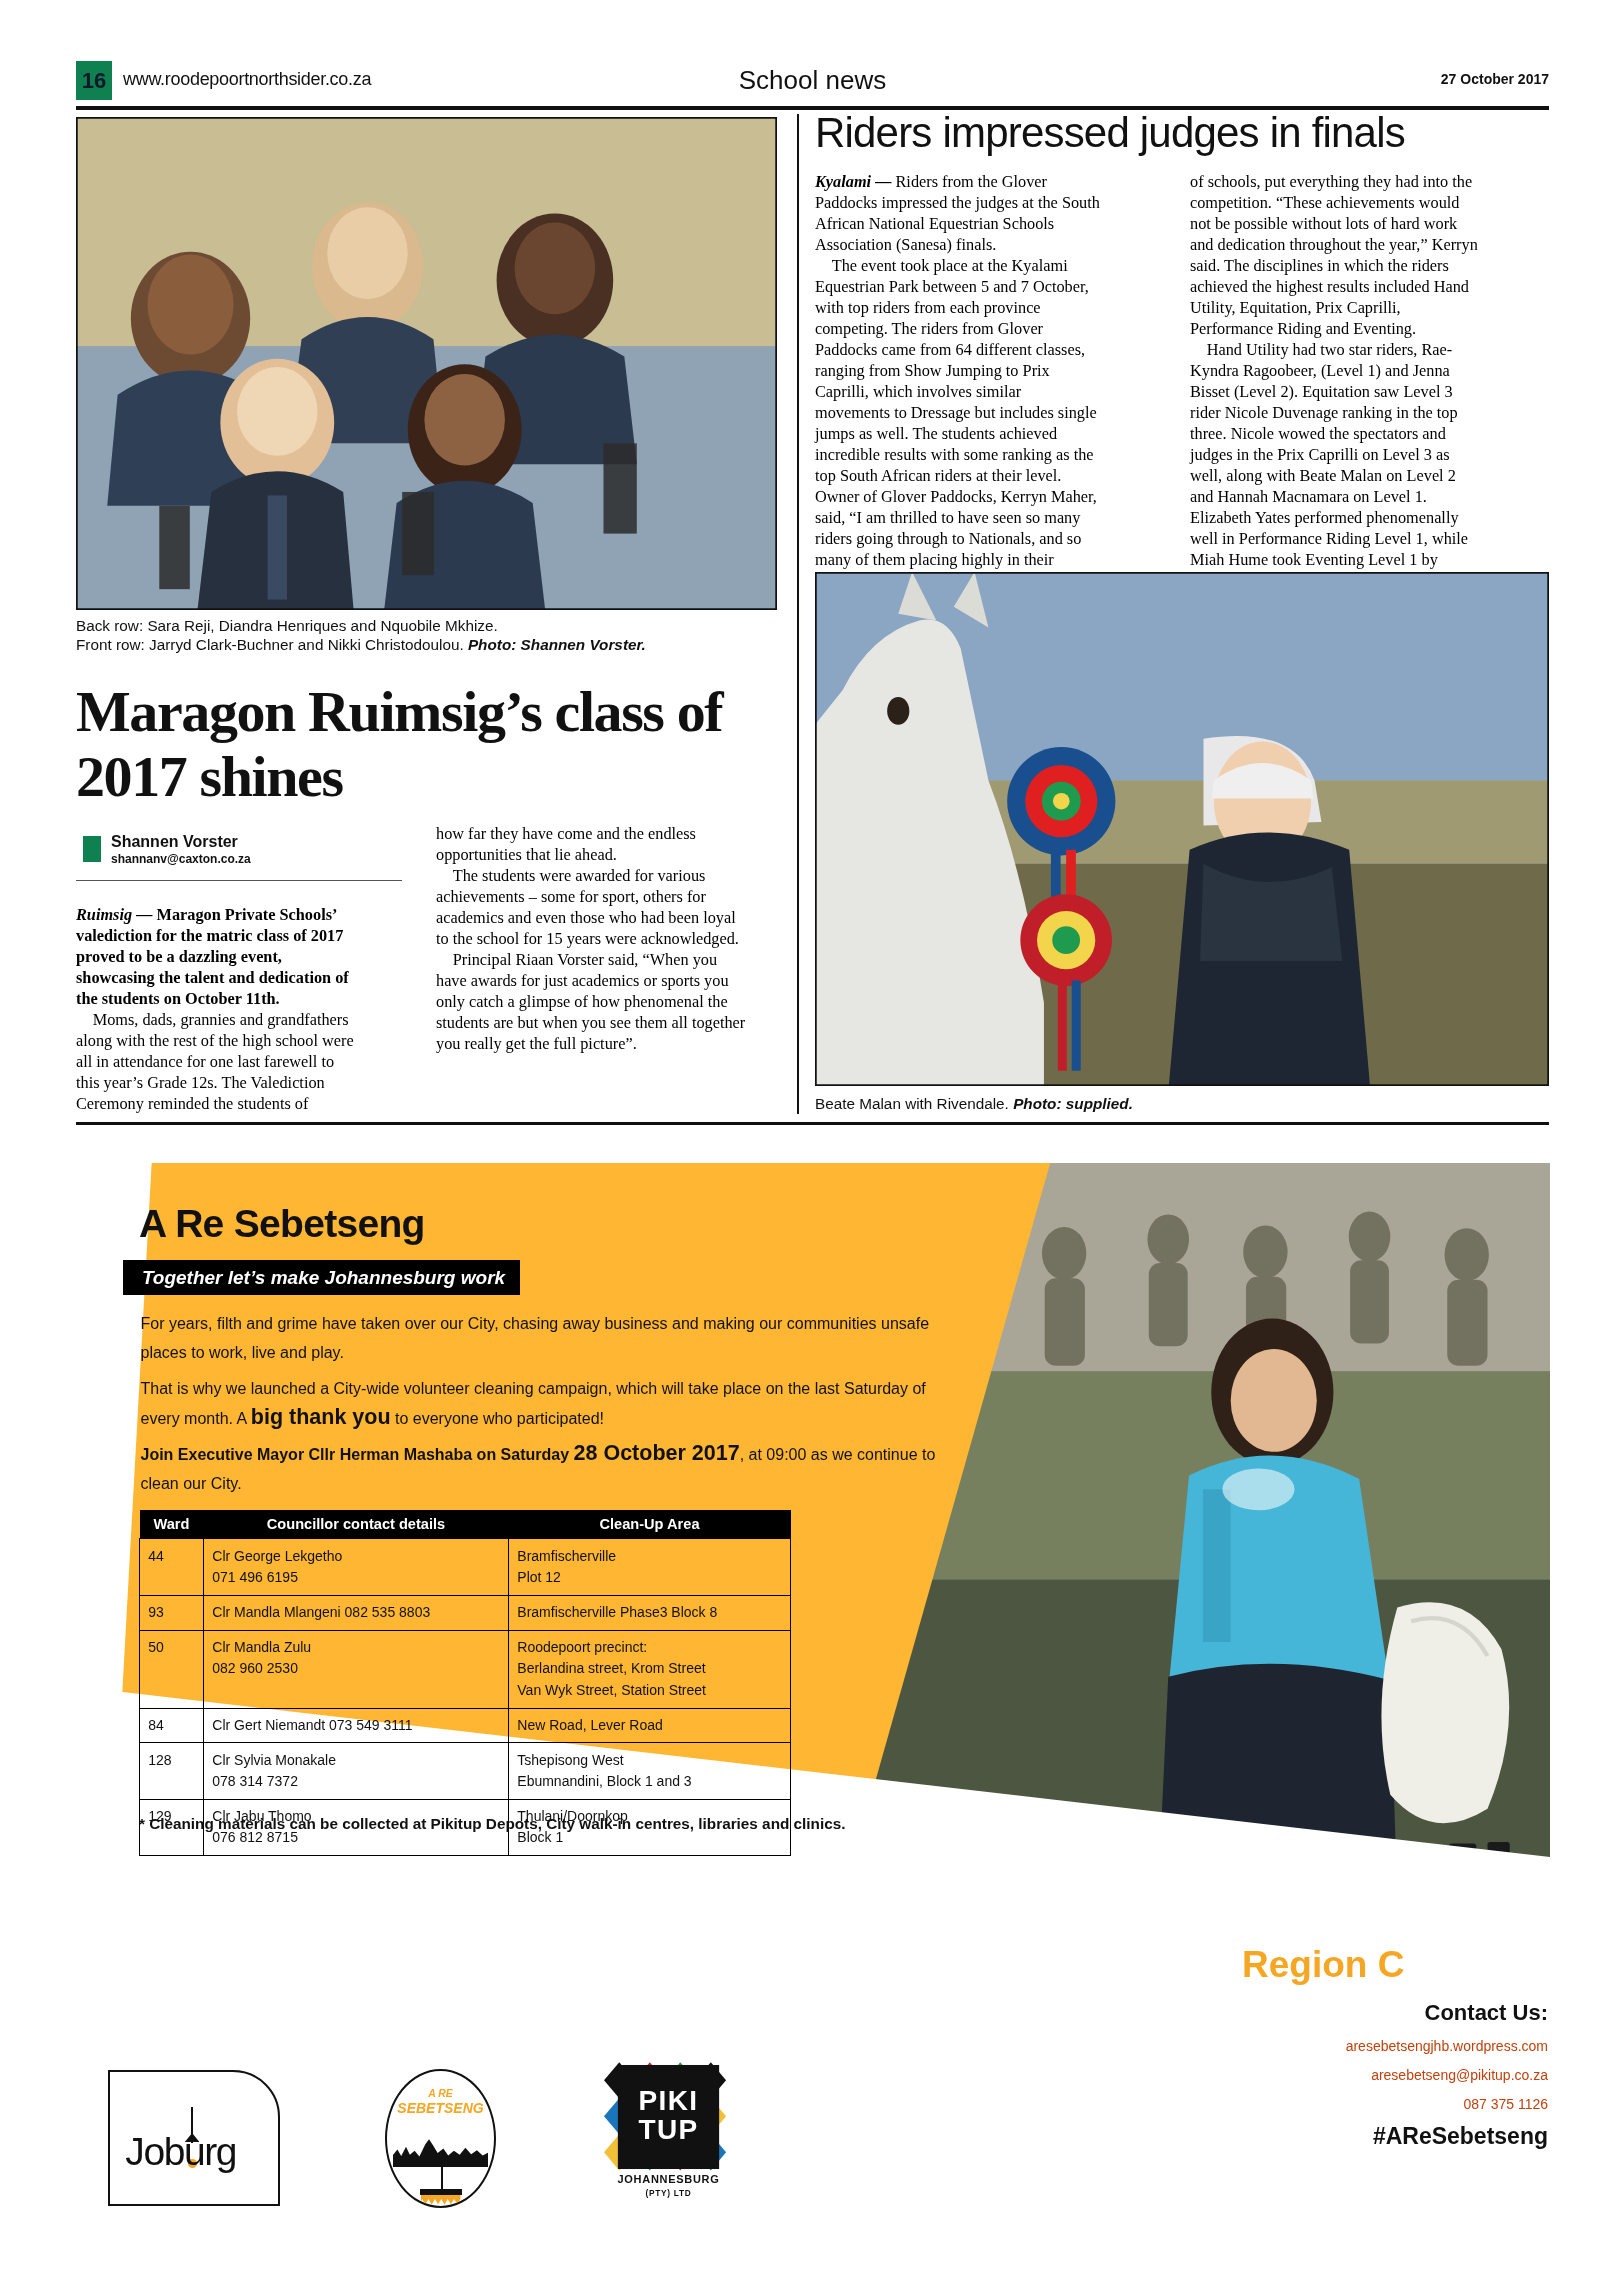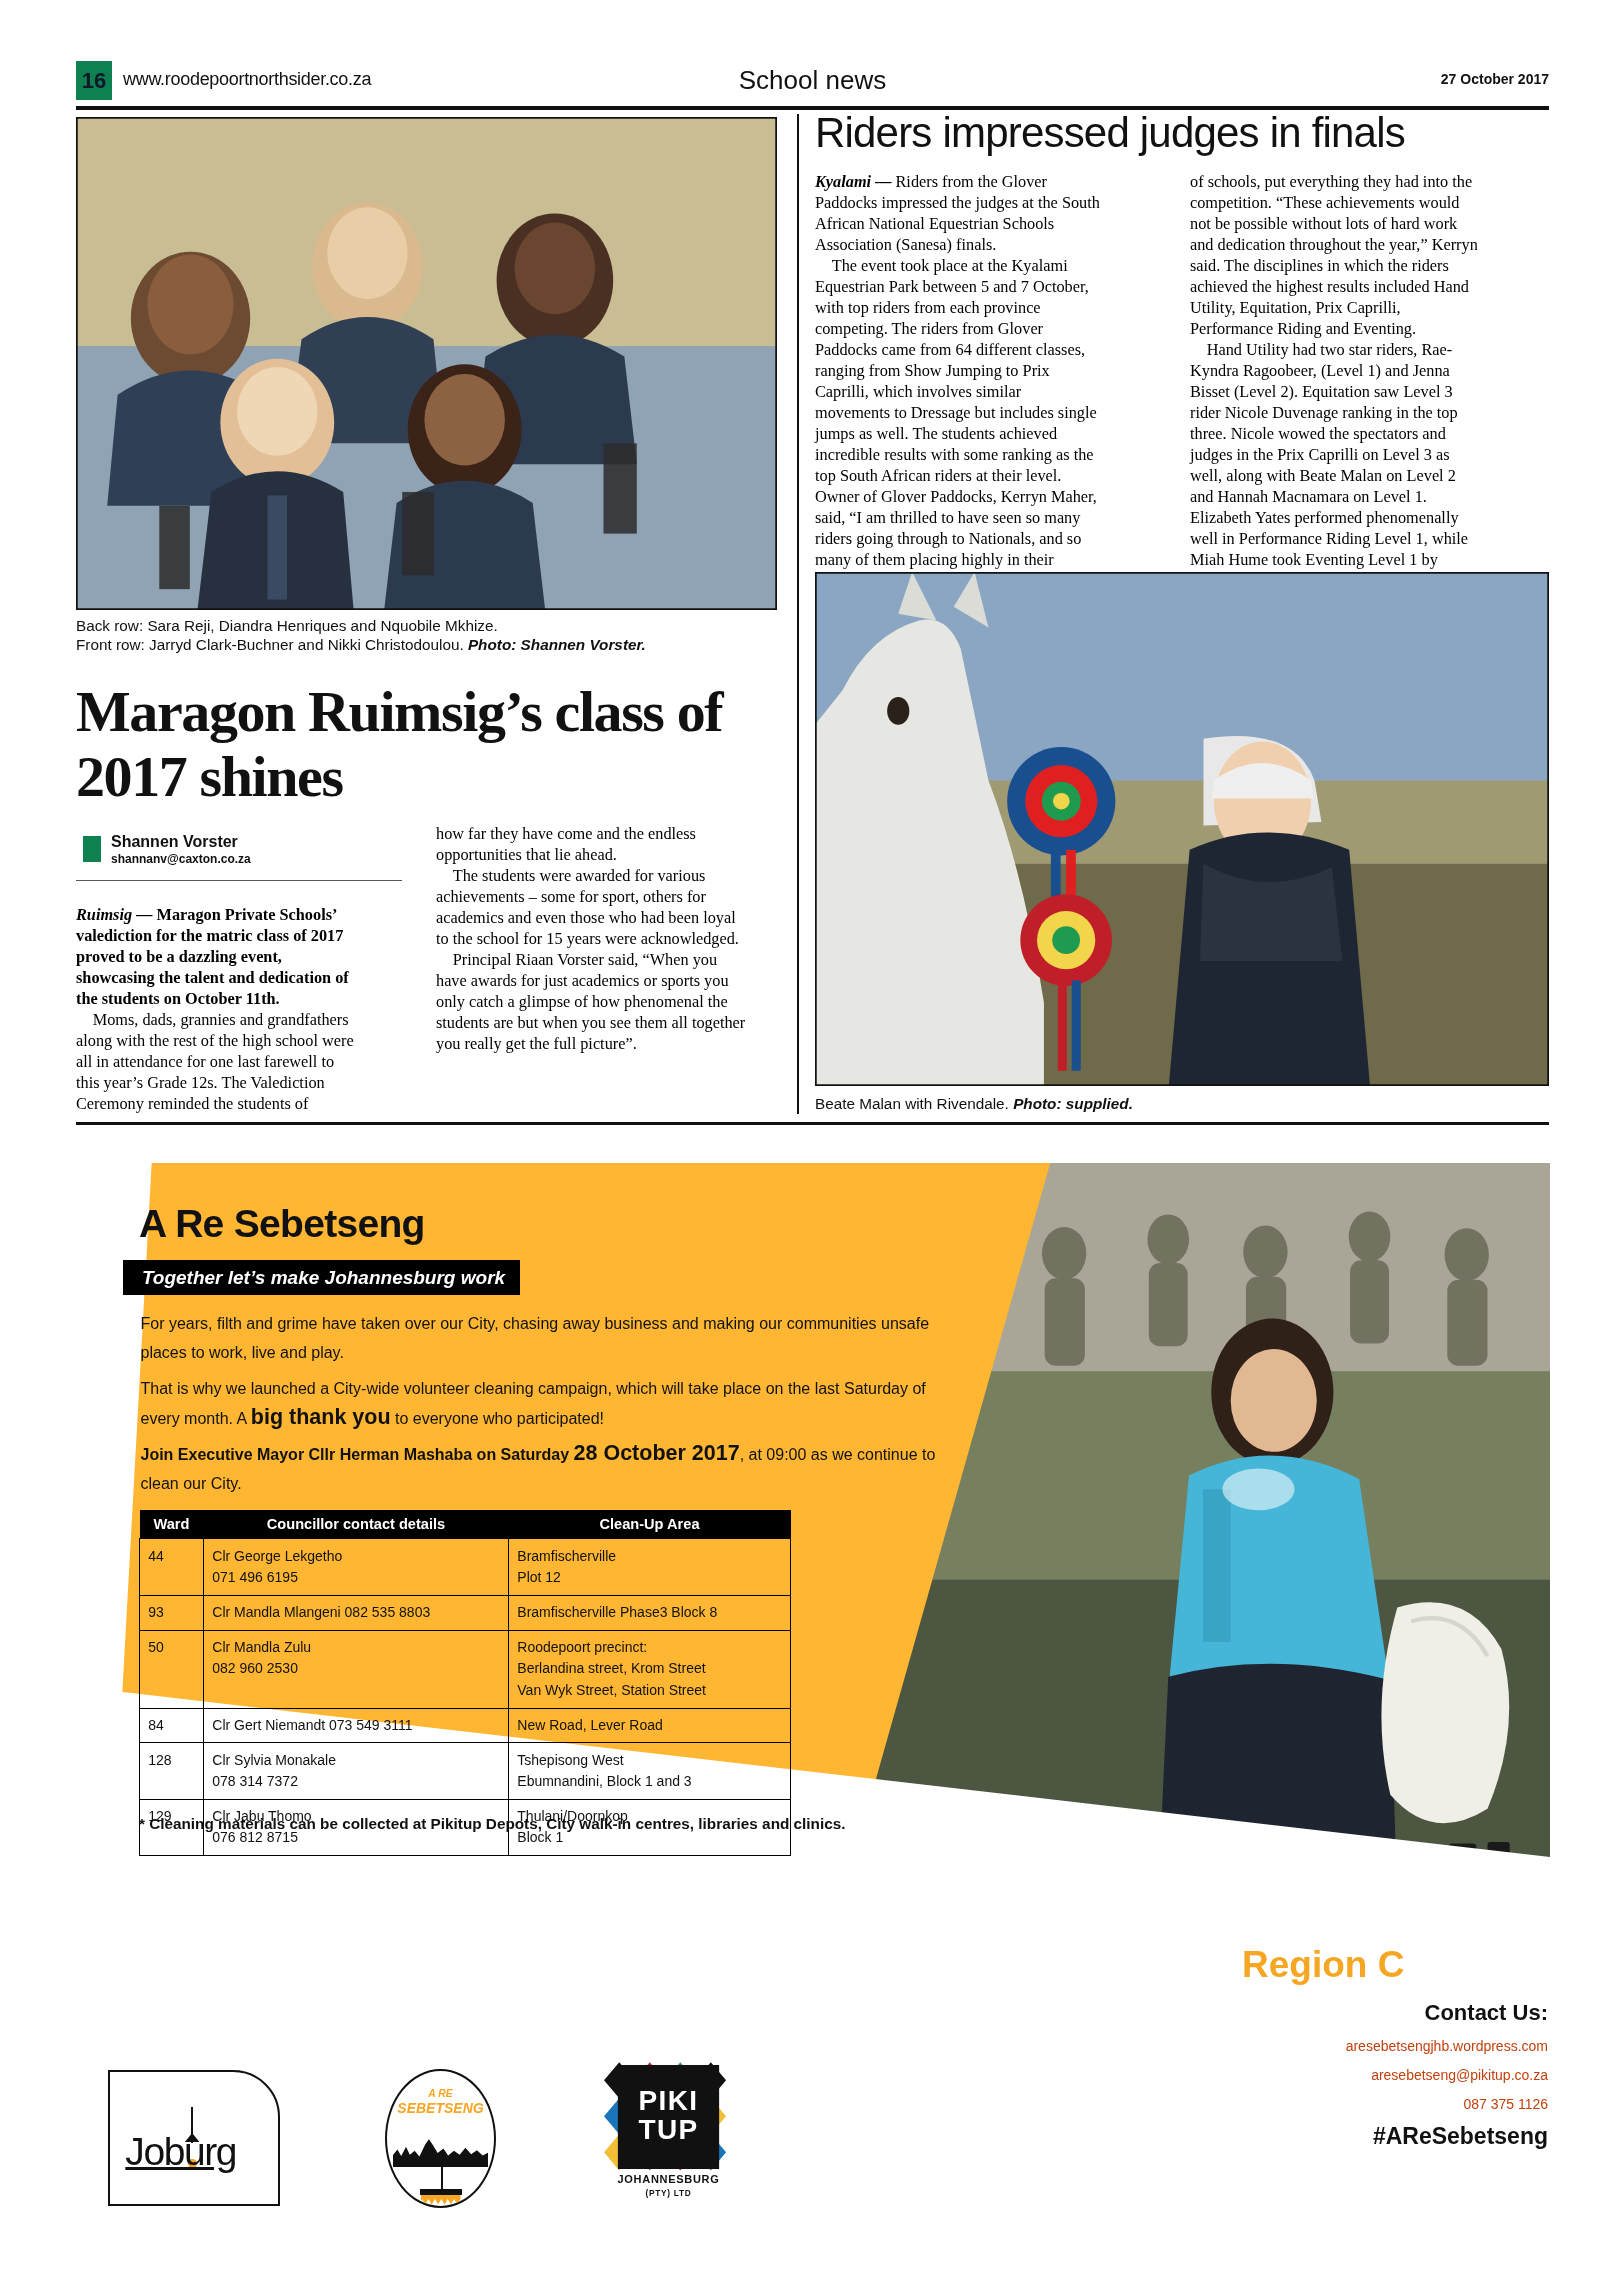--- a/index.html
+++ b/index.html
@@ -128,21 +128,21 @@
   .contact-line { font-size:14px; color:#c2410c; line-height:29px; }
   .contact-tag { font-size:23px; font-weight:700; color:#111; margin-top:4.2px; }
 
   
   .logo-joburg {
     position:absolute; left:108px; top:2070px; width:172px; height:136px;
     border:2.1px solid #111; border-radius:0 47px 0 0; background:#fff;
   }
   .logo-joburg .jb {
     position:absolute; left:15.3px; bottom:30.5px; font-size:39px; font-weight:400;
-    color:#111; font-family:"Liberation Sans", sans-serif; letter-spacing:-1.4px;text-decoration:underline;
+    color:#111; font-family:"Liberation Sans", sans-serif; letter-spacing:-1.4px;
   }
   .logo-joburg .dot { position:absolute; left:78px; bottom:36px; width:9px; height:9px; border-radius:50%; background:#f5a623; }
   .logo-joburg .spire { position:absolute; left:81px; bottom:61px; width:2.1px; height:36px; background:#111; }
   .logo-joburg .spire:after { content:""; position:absolute; left:-6.2px; top:26px; width:14.6px; height:9px; background:#111; clip-path:polygon(0 100%,50% 0,100% 100%); }
 
   .logo-are {
     position:absolute; left:385px; top:2069px; width:111px; height:139px;
     border:2.1px solid #111; border-radius:50%; background:#fff; overflow:hidden;
   }
   .logo-are .t1 { position:absolute; top:16.7px; left:0; right:0; text-align:center; font-size:10.4px; font-weight:700; color:#f5a623; font-style:italic; }

